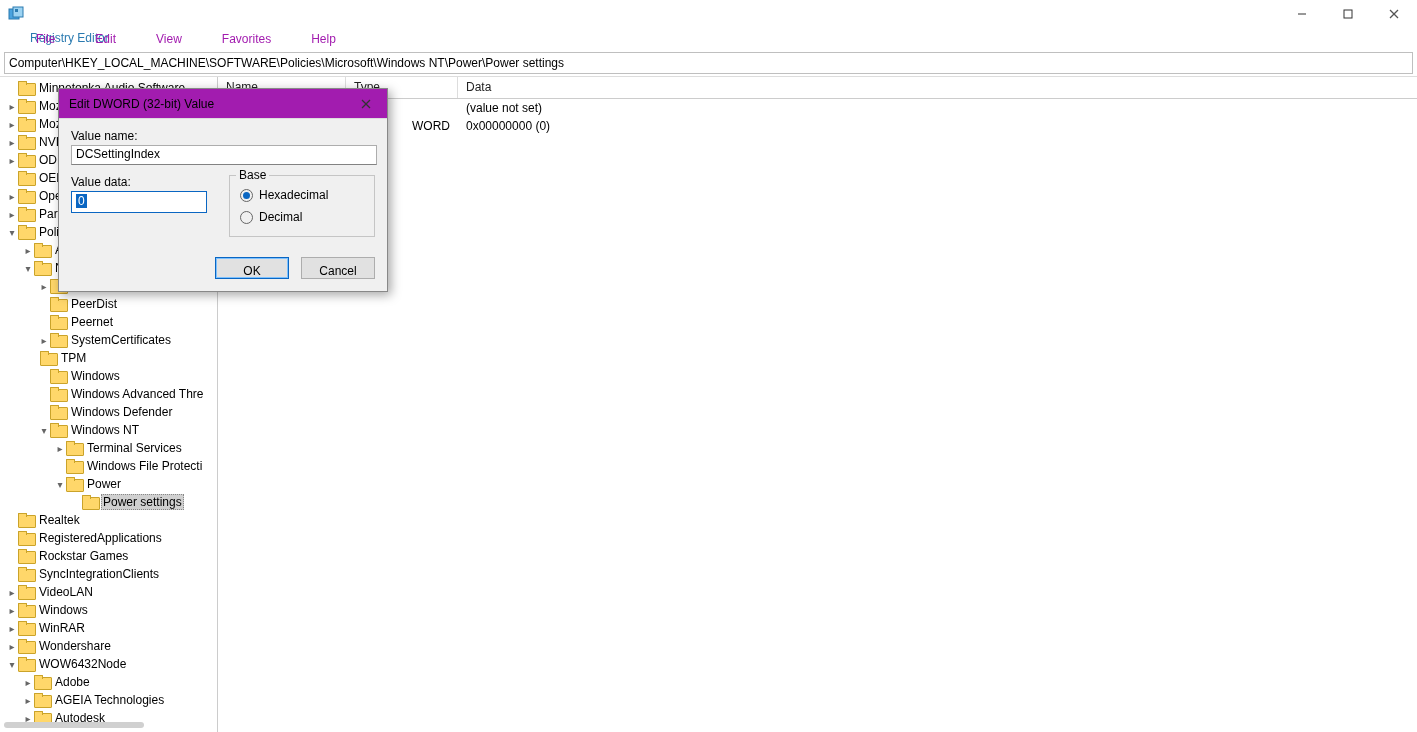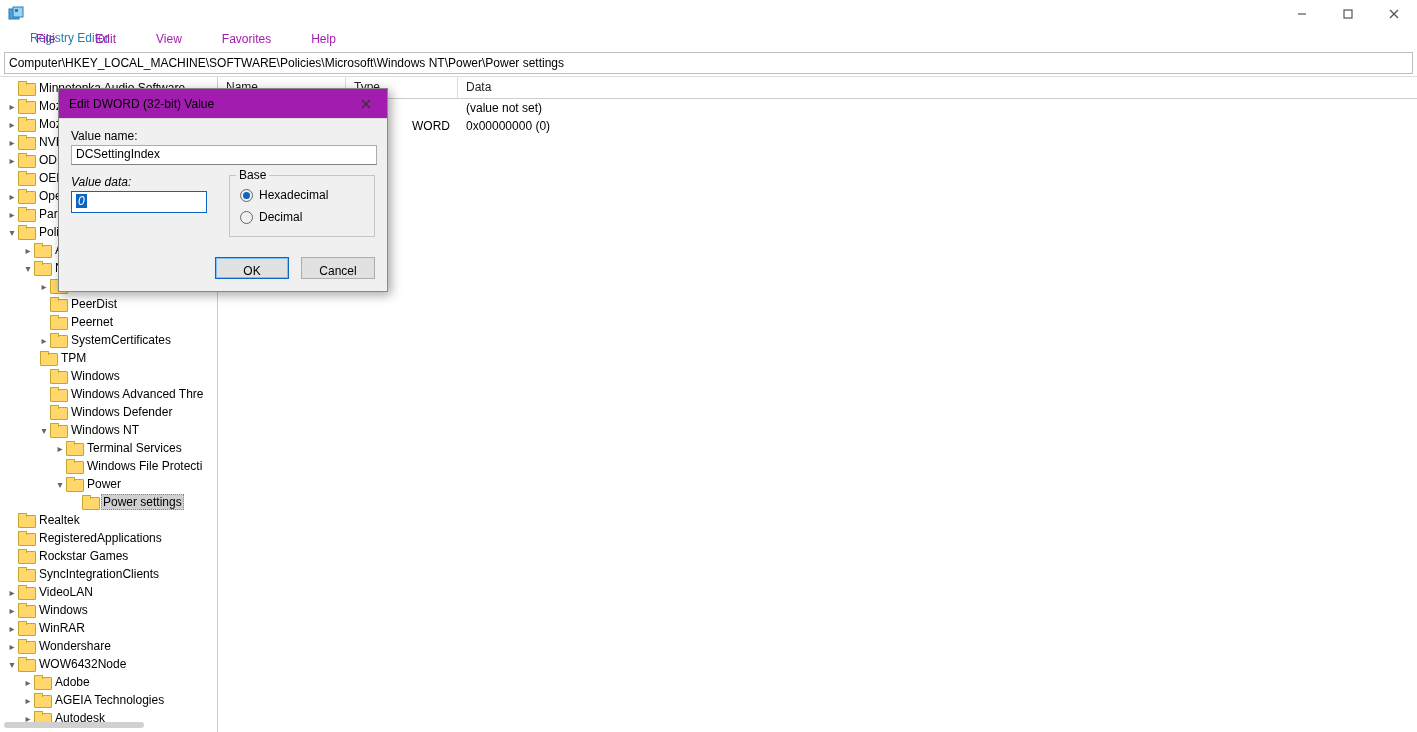--- a/index.html
+++ b/index.html
@@ -44,21 +44,21 @@
   .node .lbl { padding:0 2px; }
 
   
   .dialog { position:absolute; left:58px; top:88px; width:330px; background:#f0f0f0; border:1px solid #888; box-shadow:3px 3px 10px rgba(0,0,0,.35); }
   .dlg-title { height:30px; display:flex; align-items:center; padding:0 10px; background:#a21caf; border-bottom:1px solid #ddd; }
   .dlg-close { position:absolute; top:1px; right:1px; width:40px; height:28px; display:flex; align-items:center; justify-content:center; color:#333; }
   .dlg-body { padding:10px 12px 12px 12px; }
   .dlg-label { font-size:12px; color:#000; }
   .ro-input { width:306px; height:20px; border:1px solid #adadad; border-bottom-color:#828282; background:#fff; padding:1px 4px; margin-top:2px; }
   .row2 { display:flex; margin-top:10px; }
-  .vd-col { width:156px;font-style:italic; }
+  .vd-col { width:156px; }
   .vd-input { width:136px; height:22px; border:1px solid #0a66c2; background:#fff; padding:2px 4px; margin-top:2px; }
   .vd-input .val { background:#0a66c2; color:#fff; padding:0 2px; }
   .group { border:1px solid #c5c5c5; padding:8px 10px 8px 10px; position:relative; flex:1; margin-left:2px; }
   .group-title { position:absolute; top:-8px; left:6px; background:#f0f0f0; padding:0 3px; }
   .radio { display:flex; align-items:center; height:22px; }
   .rb { width:13px; height:13px; border:1px solid #666; border-radius:50%; margin-right:6px; display:inline-flex; align-items:center; justify-content:center; }
   .rb.sel::after { content:""; width:7px; height:7px; background:#0a66c2; border-radius:50%; }
   .dlg-buttons { display:flex; justify-content:flex-end; gap:12px; margin-top:20px; }
   .btn { width:74px; height:22px; border:1px solid #adadad; background:#e1e1e1; display:flex; align-items:flex-end; justify-content:center; }
   .btn.def { border:1px solid #0a66c2; box-shadow:inset 0 0 0 1px #7cc1ff; }

